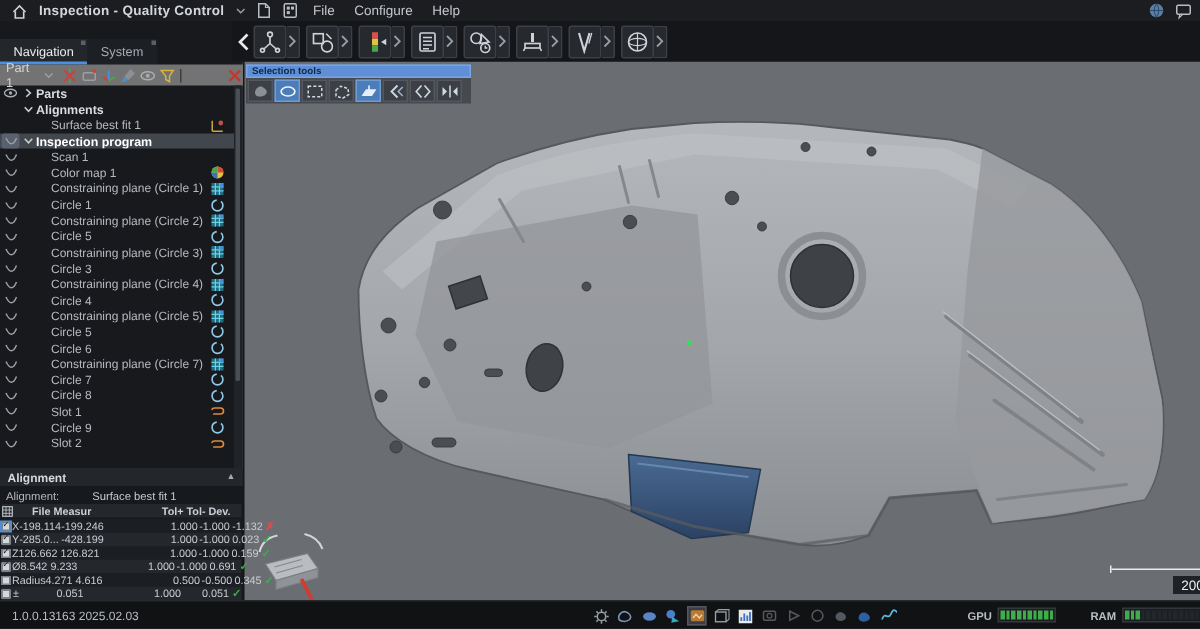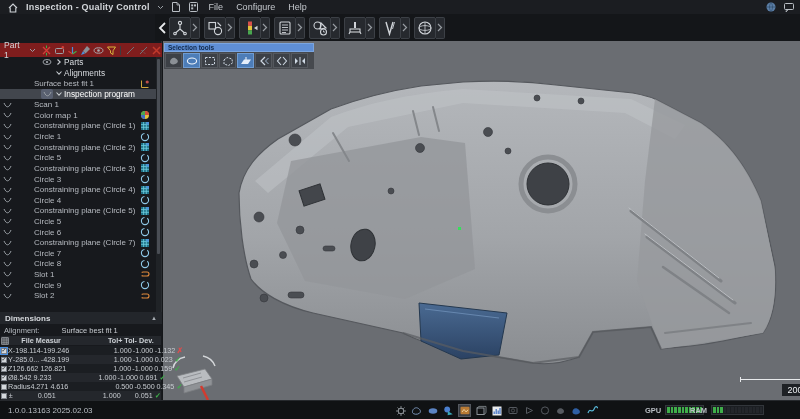--- a/index.html
+++ b/index.html
@@ -26,31 +26,31 @@
 
   
   .left-panel { position:absolute; left:0; top:14px; width:162px; height:386px; background:#17191d; z-index:20;
                 border-right:1px solid #2a2d31;}
   .tabs { position:absolute; left:0; top:12px; height:17px; display:flex; }
   .tab { font-size:8.5px; padding:3px 9px 0 9px; height:17px; color:#a7acb2; background:#1c1f23; position:relative; }
   .tab.active { color:#eceff1; background:#23262b; border-bottom:2px solid #4a8fe0; }
   .tab .pin { position:absolute; top:1px; right:1px; width:3px; height:3px; background:#5c6066; }
 
   .part-row { position:absolute; left:0; top:29px; width:162px; height:14px; display:flex; align-items:center;
-              padding-left:4px; background:#7f1d1d; }
+              padding-left:4px; background:#737373; }
   .part-name { font-size:8.5px; color:#d3d6da; }
   .part-caret { margin:0 4px 0 6px; display:flex; }
   .part-tools { display:flex; align-items:center; gap:1px; }
   .pt-btn { width:12px; height:12px; display:flex; align-items:center; justify-content:center; }
   .pt-div { width:1px; height:9px; background:#3a3d42; margin:0 2px; }
 
   
   .tree { position:absolute; left:0; top:43px; width:157px; height:255px; overflow:hidden; }
   .tree-row { height:10.62px; display:flex; align-items:center; font-size:8px; color:#b6bac0; }
-  .tree-row.bold { font-weight:normal; color:#d9dce0; font-size:8.3px;padding-left:40px; }
+  .tree-row.bold { font-weight:bold; color:#d9dce0; font-size:8.3px; }
   .tree-row.selected { background:#42464d; color:#ffffff; }
   .tr-lead { width:14px; display:flex; justify-content:center; align-items:center; flex:none; }
   .tree-row.selected .tr-lead { background:#596070; border-radius:2px; height:10px; margin:0 1px; width:12px; }
   .tr-exp { width:10px; display:flex; justify-content:center; flex:none; }
   .tr-ind { width:10px; flex:none; }
   .tr-label { flex:1; white-space:nowrap; overflow:hidden; }
   .tr-icon { width:14px; display:flex; justify-content:center; flex:none; margin-right:5px; }
   .tree-scroll { position:absolute; right:0; top:43px; width:5px; height:255px; background:#202327; }
   .tree-thumb { margin:2px 1px; width:3px; height:195px; background:#4a4e55; border-radius:1px; }
 
@@ -278,20 +278,30 @@
         </div>
         <div class="tchev">
           <svg width="6" height="9" viewBox="0 0 6 9" fill="none">
             <path d="M1 1l3.5 3.5L1 8" stroke="#989da3" stroke-width="1.2"></path>
           </svg>
         </div>
       </span>
   </div>
 
   <div class="left-panel">
+    <div class="tabs">
+      <div class="tab active">
+        <span>Navigation</span>
+        <span class="pin"></span>
+      </div>
+      <div class="tab">
+        <span>System</span>
+        <span class="pin"></span>
+      </div>
+    </div>
 
     <div class="part-row">
       <span class="part-name">Part 1</span>
       <span class="part-caret" id="ic-partcaret">
           <svg width="7" height="5" viewBox="0 0 7 5" fill="none">
             <path d="M1 1l2.5 2.5L6 1" stroke="#9aa0a6"></path>
           </svg>
         </span>
       <span class="part-tools" id="part-tools">
           <div class="pt-btn">
@@ -711,21 +721,21 @@
             </svg>
           </div>
         </div>
       </div>
     <div class="tree-scroll">
       <div class="tree-thumb"></div>
     </div>
 
     <div class="dims">
       <div class="dims-header">
-        <span class="dims-title">Dimensions</span>
+        <span class="dims-title">Alignment</span>
         <span class="dims-collapse">▲</span>
       </div>
       <div class="dims-align">
         <span>Alignment:</span>
         <span class="val">Surface best fit 1</span>
       </div>
       <div class="dt" id="dims-table">
           <div class="dt-row dt-head">
             <div class="c0">
               <svg width="8" height="8" viewBox="0 0 8 8" fill="none">
@@ -1076,21 +1086,21 @@
           <span class="seg on"></span>
           <span class="seg on"></span>
           <span class="seg on"></span>
           <span class="seg on"></span>
           <span class="seg on"></span>
           <span class="seg on"></span>
           <span class="seg on"></span>
           <span class="seg on"></span>
         </span>
     </span>
-    <span class="sb-meter-group" style="left:690px;">
+    <span class="sb-meter-group" style="left:727px;">
       <span class="sb-label">RAM</span>
       <span class="meter" id="ram-meter">
           <span class="seg on"></span>
           <span class="seg on"></span>
           <span class="seg on"></span>
           <span class="seg"></span>
           <span class="seg"></span>
           <span class="seg"></span>
           <span class="seg"></span>
           <span class="seg"></span>

